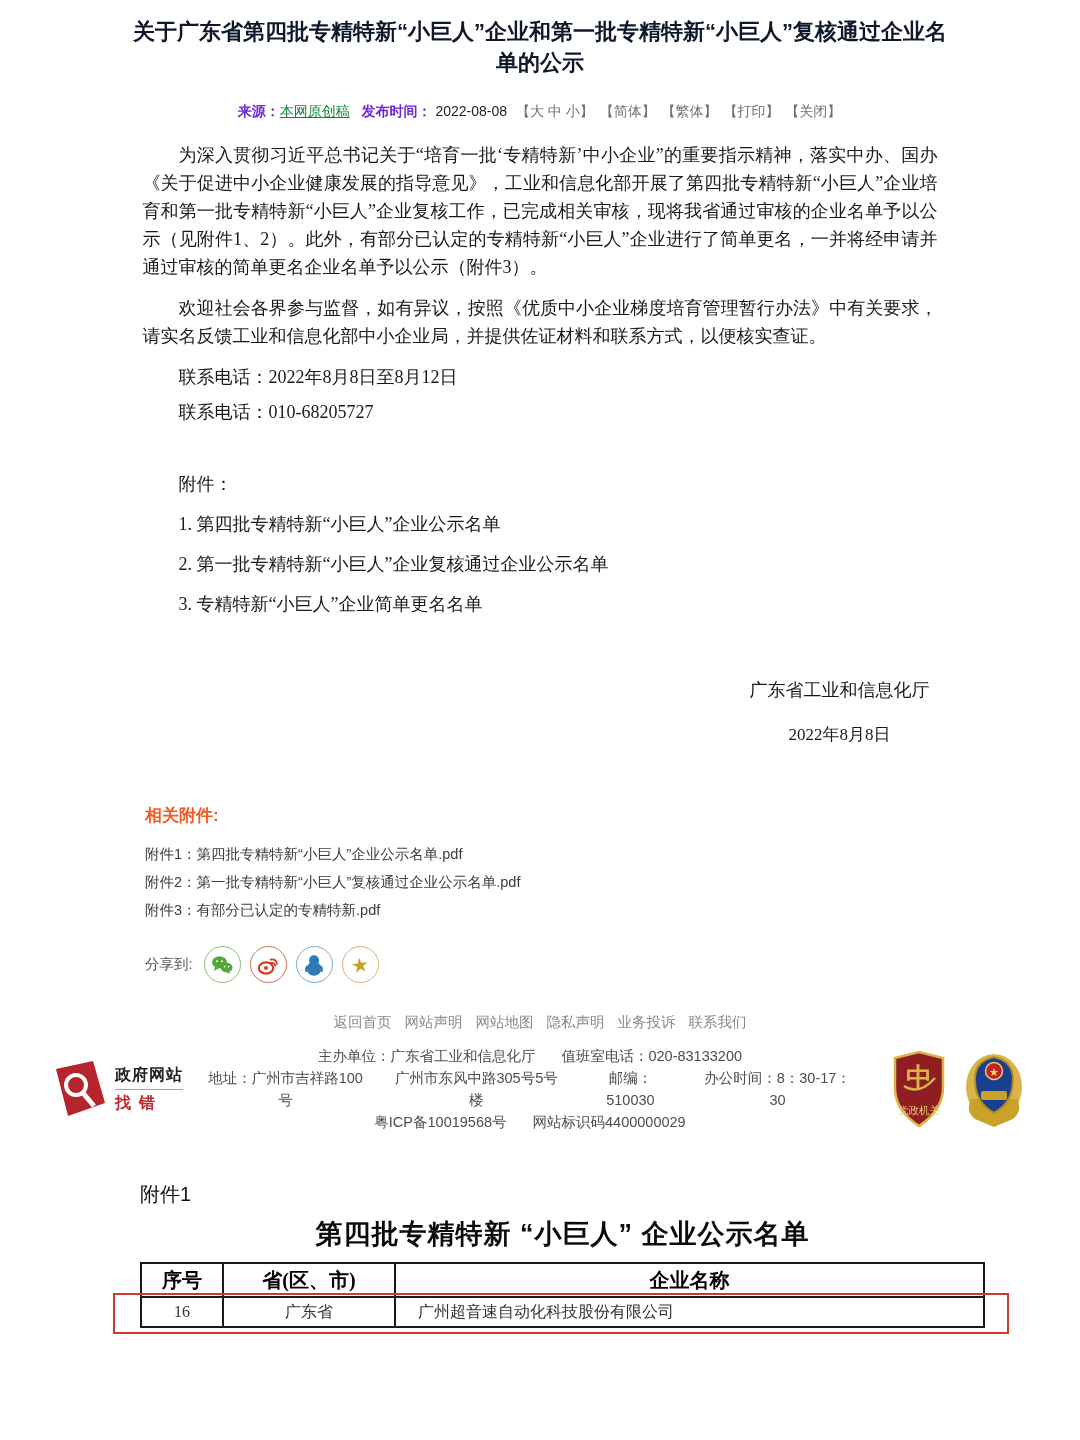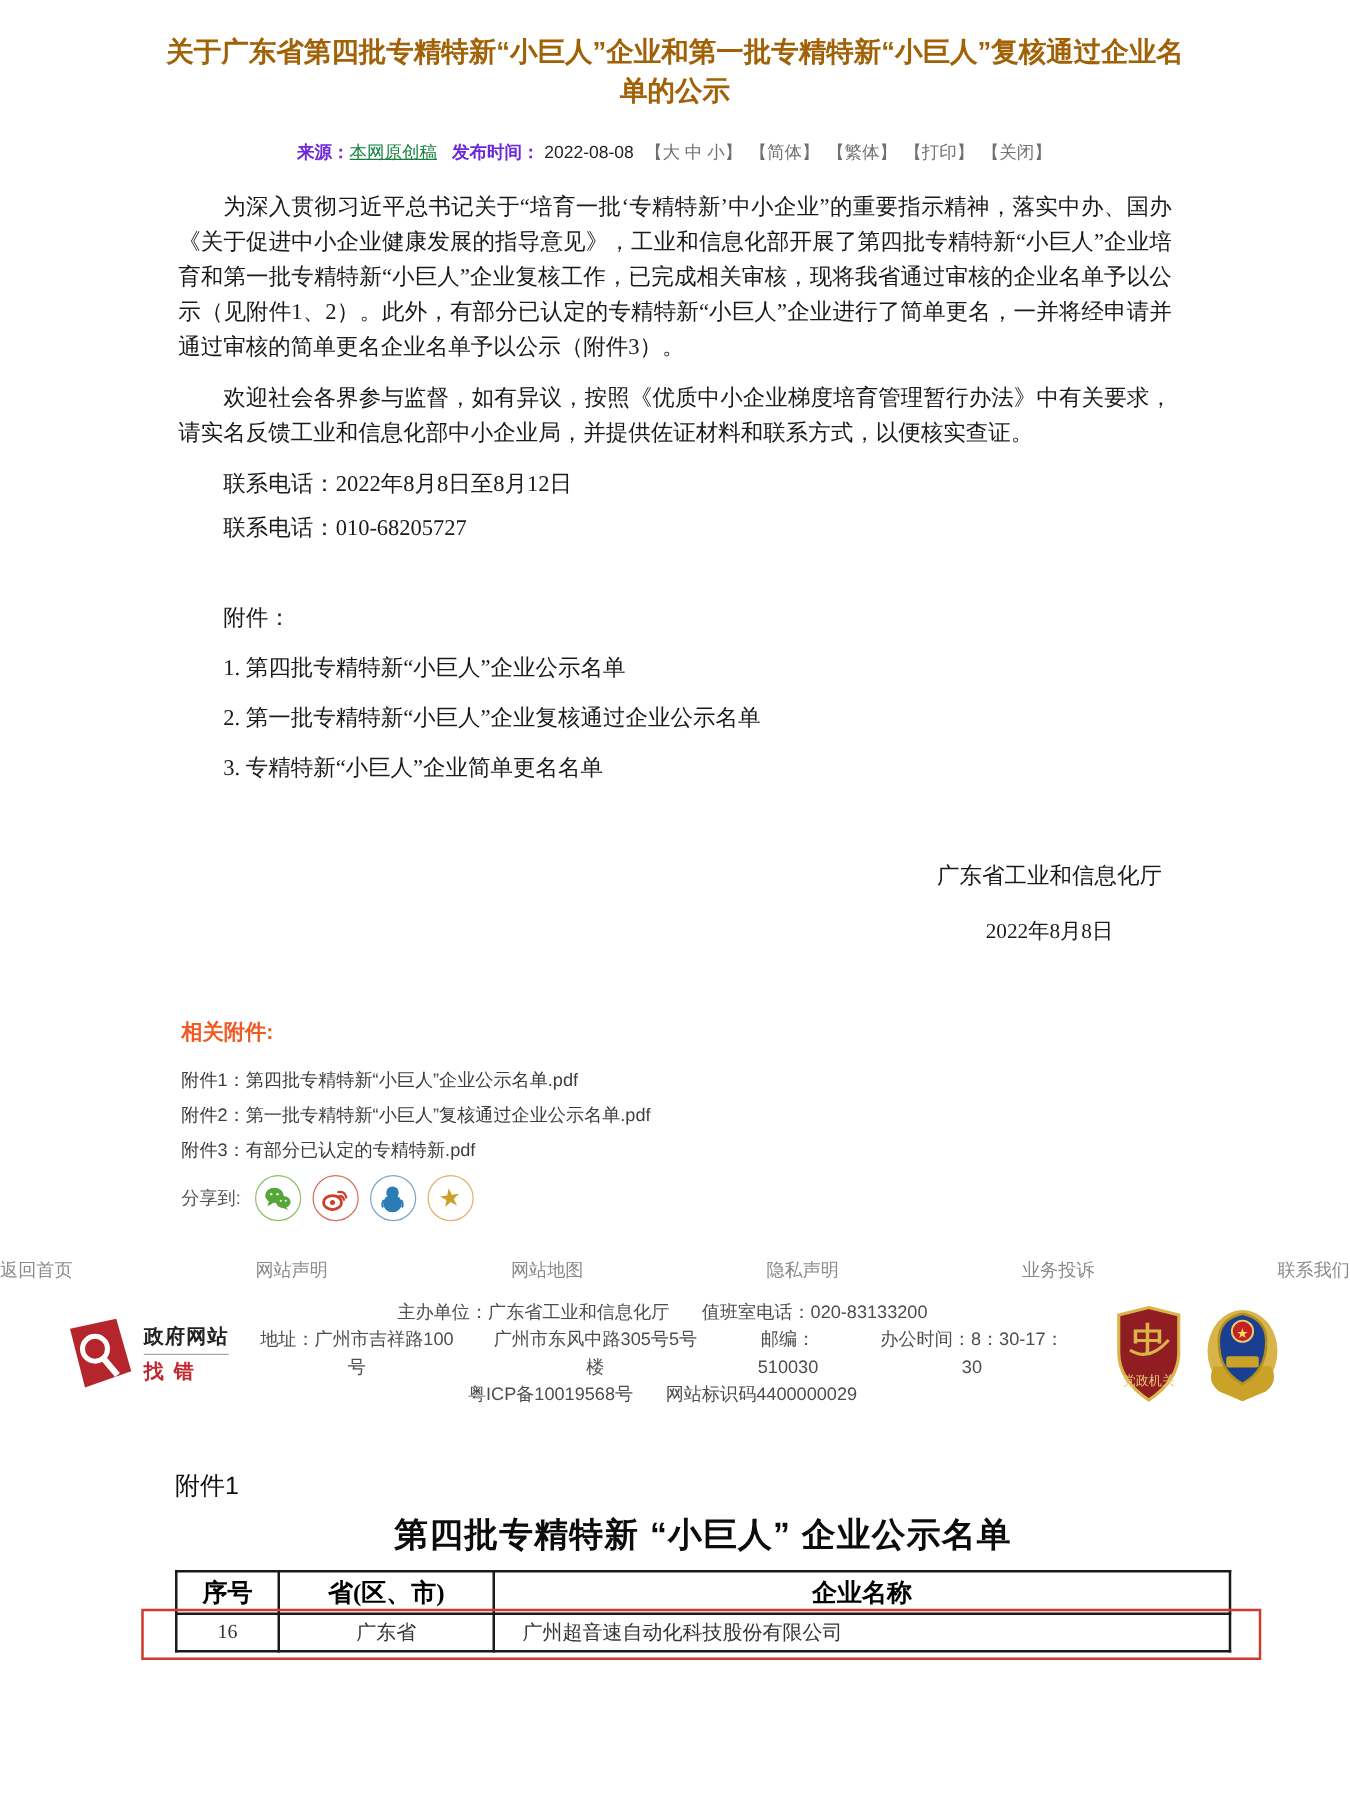--- a/index.html
+++ b/index.html
@@ -4,22 +4,22 @@
 <style>
   * { box-sizing: border-box; margin: 0; padding: 0; }
   html, body { width: 1080px; background: #ffffff; }
   body {
     height: 1440px; position: relative; overflow: hidden;
     font-family: "Liberation Sans", sans-serif; color: #1c1c1c;
   }
 
   
   .article-title {
-    margin: 26px auto 0; width: 830px; text-align: center;
-    font-size: 22px; line-height: 31px; font-weight: bold; color: #a16207;
+    margin: 16px auto 0; width: 830px; text-align: center;
+    font-size: 22px; line-height: 31px; font-weight: bold; color: #0f172a;
   }
   .meta-line {
     margin-top: 25px; text-align: center; font-size: 14px; color: #666;
   }
   .meta-line .meta-label { color: #6d28d9; font-weight: bold; }
   .meta-line .meta-value { color: #15803d; text-decoration: underline; }
   .meta-line .meta-date { color: #222; margin-right: 4px; }
   .meta-btn { color: #707070; cursor: pointer; margin: 0 1px; }
 
   .article-body {
@@ -37,37 +37,37 @@
   }
   .signature-org { font-size: 18px; }
   .signature-date { margin-top: 17px; font-size: 17px; }
 
   
   .related { margin: 55px 0 0 145px; }
   .related-heading { color: #F15A24; font-weight: bold; font-size: 17px; }
   .related-files { margin-top: 18px; }
   .file-row { font-size: 14.5px; color: #3c3c3c; margin-bottom: 9px; cursor: pointer; }
   .file-row .file-label { color: #3c3c3c; }
-  .share-row { margin-top: 10px; display: flex; align-items: center; gap: 9px; }
+  .share-row { margin-top: 26px; display: flex; align-items: center; gap: 9px; }
   .share-label { font-size: 14.5px; color: #555; margin-right: 2px; }
   .share-icon {
     width: 37px; height: 37px; border-radius: 50%;
     display: flex; align-items: center; justify-content: center; cursor: pointer;
     background: #fff;
   }
   .share-icon.wechat { border: 1.5px solid #8fbf6b; }
   .share-icon.weibo  { border: 1.5px solid #d4705a; }
   .share-icon.qq     { border: 1.5px solid #7aa8cc; }
   .share-icon.qzone  { border: 1.5px solid #e0b26a; }
   .star-glyph { color: #c9a227; font-size: 20px; line-height: 1; transform: rotate(-8deg); }
 
   
   .site-footer { margin-top: 30px; }
   .footer-nav {
-    display: flex; justify-content: space-between; gap: 13px;
+    display: flex; justify-content: center; gap: 13px;
     font-size: 14.5px; color: #8a8a8a;
   }
   .footer-nav span { cursor: pointer; }
   .footer-main {
     margin-top: 13px; display: flex; align-items: center; padding: 0 55px;
   }
   .gov-logo { width: 150px; display: flex; align-items: center; gap: 8px; cursor: pointer; }
   .logo-text .l1 { font-size: 16px; font-weight: bold; color: #222; letter-spacing: 1px; }
   .logo-text .divider { height: 1px; background: #a8a8a8; margin: 3px 0; }
   .logo-text .l2 { font-size: 16px; font-weight: bold; color: #C0282E; letter-spacing: 8px; }

